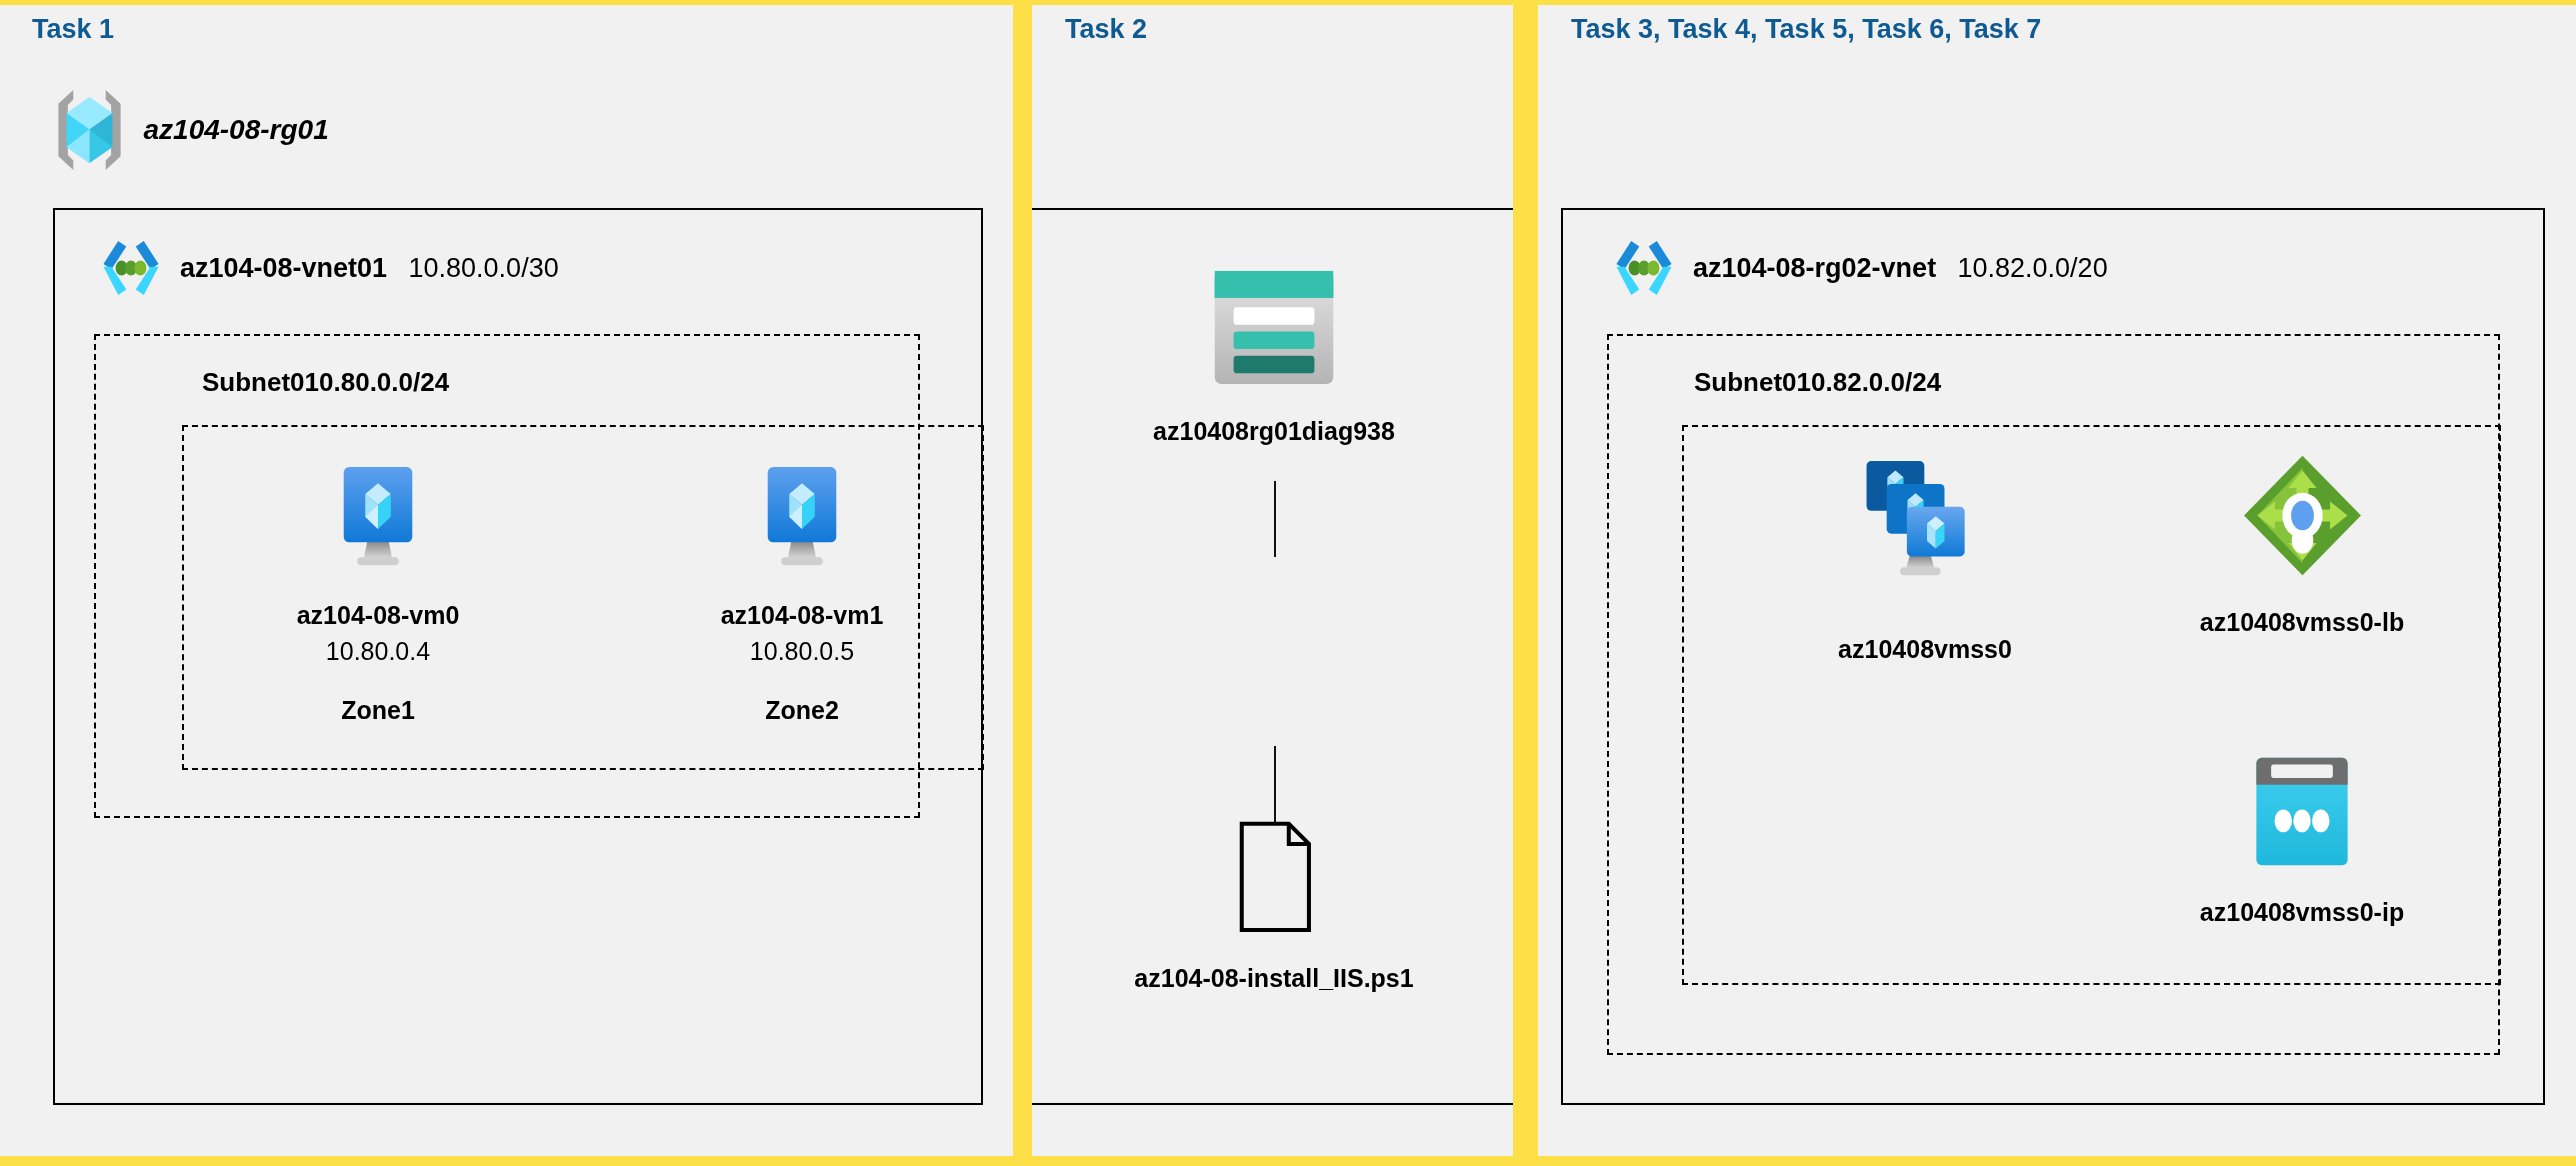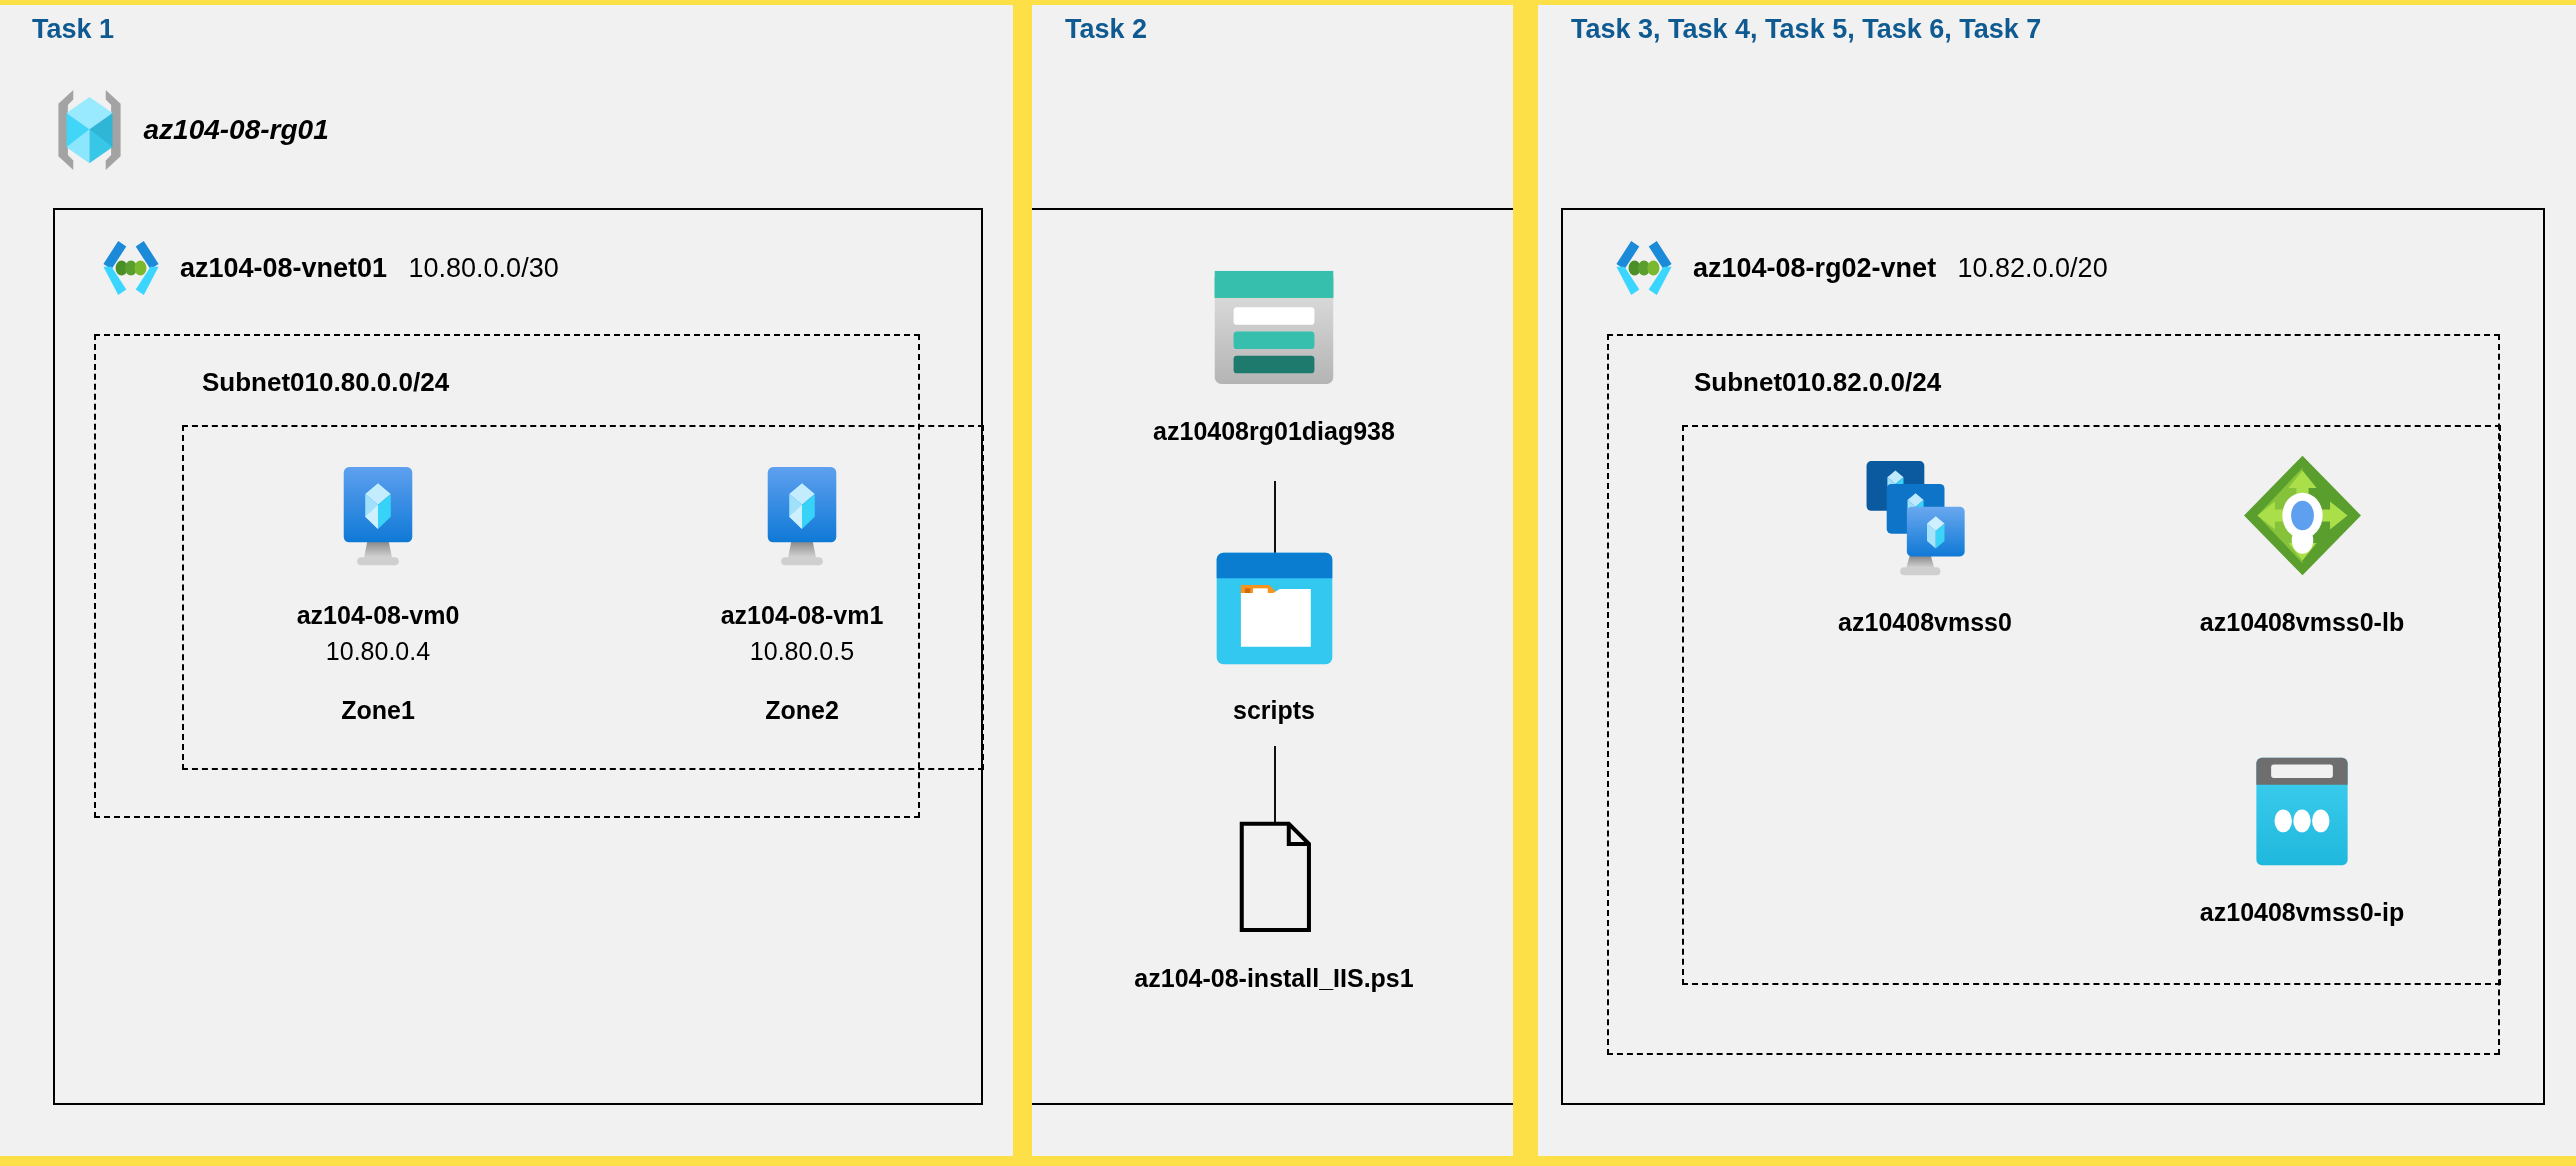--- a/index.html
+++ b/index.html
@@ -156,33 +156,20 @@
         <rect x="38" y="58" width="120" height="26" rx="5" fill="#ffffff"></rect>
         <rect x="38" y="94" width="120" height="26" rx="5" fill="#37bfad"></rect>
         <rect x="38" y="130" width="120" height="26" rx="5" fill="#1f7a6e"></rect>
       </svg>
     </span>
     <span class="node-label">az10408rg01diag938</span>
   </div>
 
   <div class="conn" style="left:1274px;top:481px;height:76px;"></div>
 
-  <div class="node" style="left:1146px;top:551px;width:256px;">
-    <span>
-      <svg width="121" height="115" viewBox="0 0 180 170">
-        <rect x="4" y="2" width="172" height="166" rx="10" fill="#32c8ef"></rect>
-        <path d="M4 12 a10 10 0 0 1 10 -10 h152 a10 10 0 0 1 10 10 v28 h-172 z" fill="#0a7dd1"></path>
-        <path d="M40 50 h42 l14 14 h-56 z" fill="#f7941e"></path>
-        <rect x="46" y="55" width="8" height="7" fill="#d2690b"></rect>
-        <rect x="58" y="55" width="22" height="7" fill="#ffffff"></rect>
-        <path d="M40 62 h48 l10 -6 h46 v86 h-104 z" fill="#ffffff"></path>
-      </svg>
-    </span>
-    <span class="node-label">scripts</span>
-  </div>
 
   <div class="conn" style="left:1274px;top:746px;height:76px;"></div>
 
   <div class="node" style="left:1146px;top:821px;width:256px;">
     <span>
       <svg width="86" height="113" viewBox="0 0 128 168">
         <path d="M16 4 L86 4 L116 34 L116 162 L16 162 Z" fill="#f1f1f1" stroke="#000000" stroke-width="6" stroke-linejoin="miter"></path>
         <path d="M86 4 L86 34 L116 34" fill="none" stroke="#000000" stroke-width="6" stroke-linejoin="miter"></path>
       </svg>
     </span>
@@ -213,21 +200,21 @@
   </div>
 
   <div class="dashed" style="left:1607px;top:334px;width:893px;height:721px;"></div>
 
   <div class="subnet-label" style="left:1694px;top:367px;">
     <b>Subnet0</b><span>10.82.0.0/24</span>
   </div>
 
   <div class="dashed" style="left:1682px;top:425px;width:819px;height:560px;"></div>
 
-  <div class="node" style="left:1790px;top:453px;width:270px;">
+  <div class="node" style="left:1790px;top:453px;width:270px;gap:27px;">
     <span>
       <svg width="128" height="125" viewBox="0 0 190 186">
         <defs>
           <linearGradient id="ssst" x1="0" y1="0" x2="0" y2="1">
             <stop offset="0" stop-color="#7a7a7a"></stop>
               <stop offset="1" stop-color="#d8d8d8"></stop>
           </linearGradient>
           <linearGradient id="ss3" x1="0" y1="0" x2="0" y2="1">
             <stop offset="0" stop-color="#6aa8ef"></stop>
               <stop offset="1" stop-color="#0f79d6"></stop>

